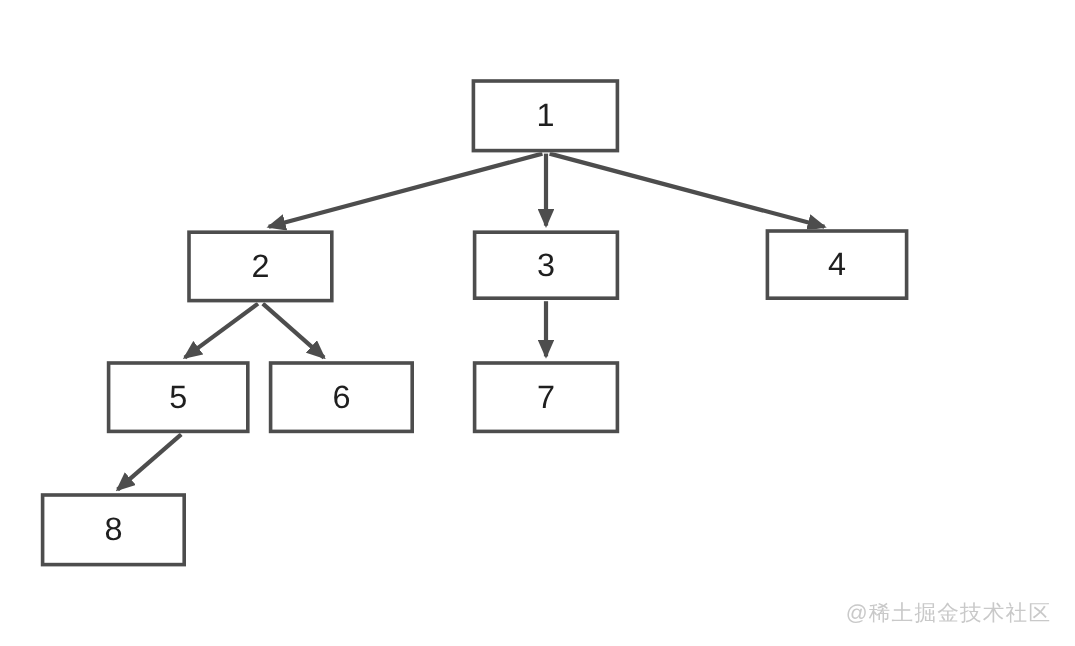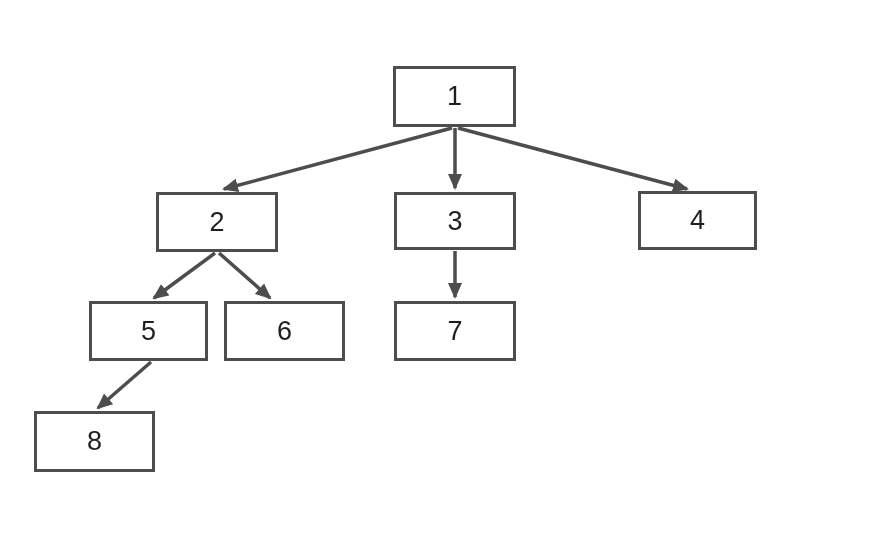--- a/index.html
+++ b/index.html
@@ -88,14 +88,15 @@
   <div class="node" style="left:224px; top:301px; width:121px; height:60px;">
     <span>6</span>
   </div>
   <div class="node" style="left:394px; top:301px; width:122px; height:60px;">
     <span>7</span>
   </div>
   <div class="node" style="left:34px;  top:411px; width:121px; height:61px;">
     <span>8</span>
   </div>
 
+  <div class="watermark">@稀土掘金技术社区</div>
 
 </div>
 
 </body></html>

